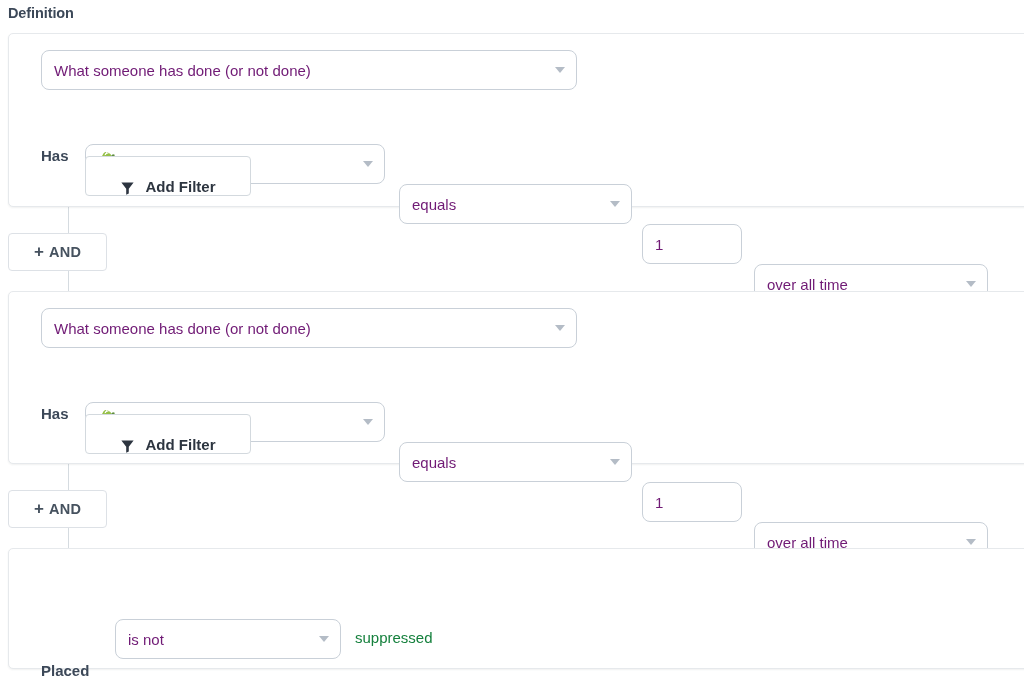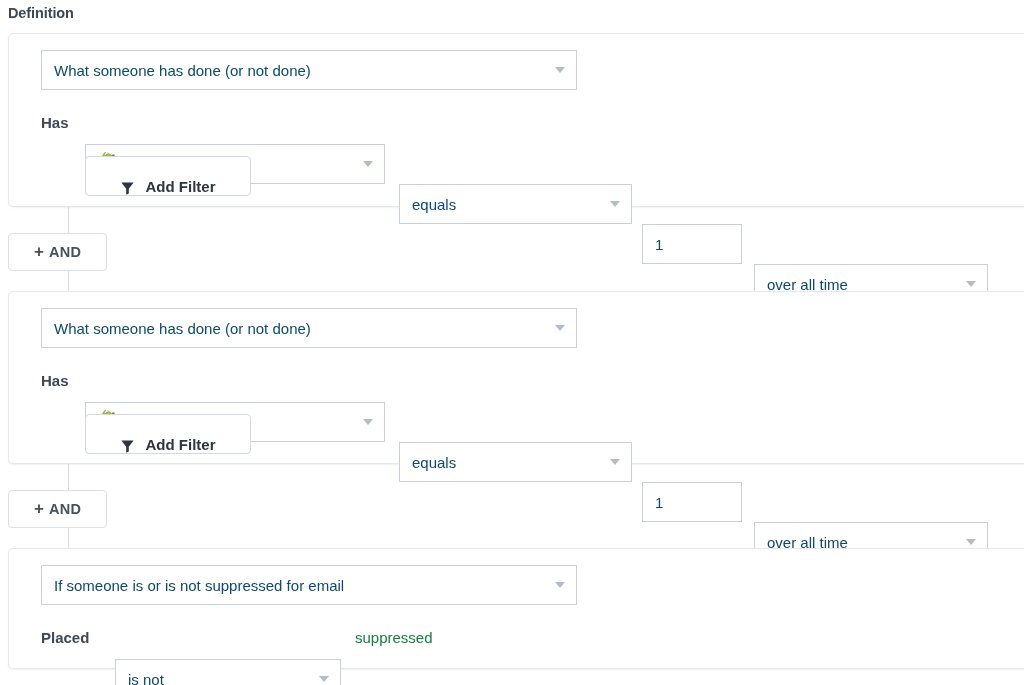--- a/index.html
+++ b/index.html
@@ -53,23 +53,23 @@
     box-shadow: 0 1px 2px rgba(40,50,60,0.07);
     z-index: 2;
   }
 
   
   .field {
     position: relative;
     box-sizing: border-box;
     background: #ffffff;
     border: 1px solid #c9d0d8;
-    border-radius: 0;
-    font-size: 15px;
-    color: #0c4a6e;
+    border-radius: 8px;
+    font-size: 15px;
+    color: #701a75;
     display: flex;
     align-items: center;
     padding: 0 12px;
     font-family: "Liberation Sans", sans-serif;
   }
   .field .caret {
     position: absolute;
     right: 11px;
     top: 50%;
     transform: translateY(-50%);
@@ -83,20 +83,21 @@
     white-space: nowrap;
     overflow: hidden;
   }
 
   
   .row-label {
     position: absolute;
     font-size: 15px;
     font-weight: bold;
     color: #3c4858;
+    margin-top: 33px;
   }
 
   
   .shopify-icon {
     position: absolute;
     left: 10px;
     top: 50%;
     transform: translateY(-50%);
     width: 22px;
     height: 24px;
@@ -265,24 +266,20 @@
     </div>
   </div>
 
   <div class="btn-and" style="top:490px;">
     <span class="plus">+</span>
     <span>AND</span>
   </div>
 
   <div class="card" style="top:548px; height:119px;">
 
-    <div class="field" style="left:32px; top:16px; width:536px; height:40px;">
-      <span class="txt">If someone is or is not suppressed for email</span>
-      <span class="caret"></span>
-    </div>
 
     <div class="row-label" style="left:32px; top:80px;">Placed</div>
 
     <div class="field" style="left:106px; top:70px; width:226px; height:40px;">
       <span class="txt">is not</span>
       <span class="caret"></span>
     </div>
 
     <div class="static-text" style="left:346px; top:80px;">suppressed</div>
   </div>

